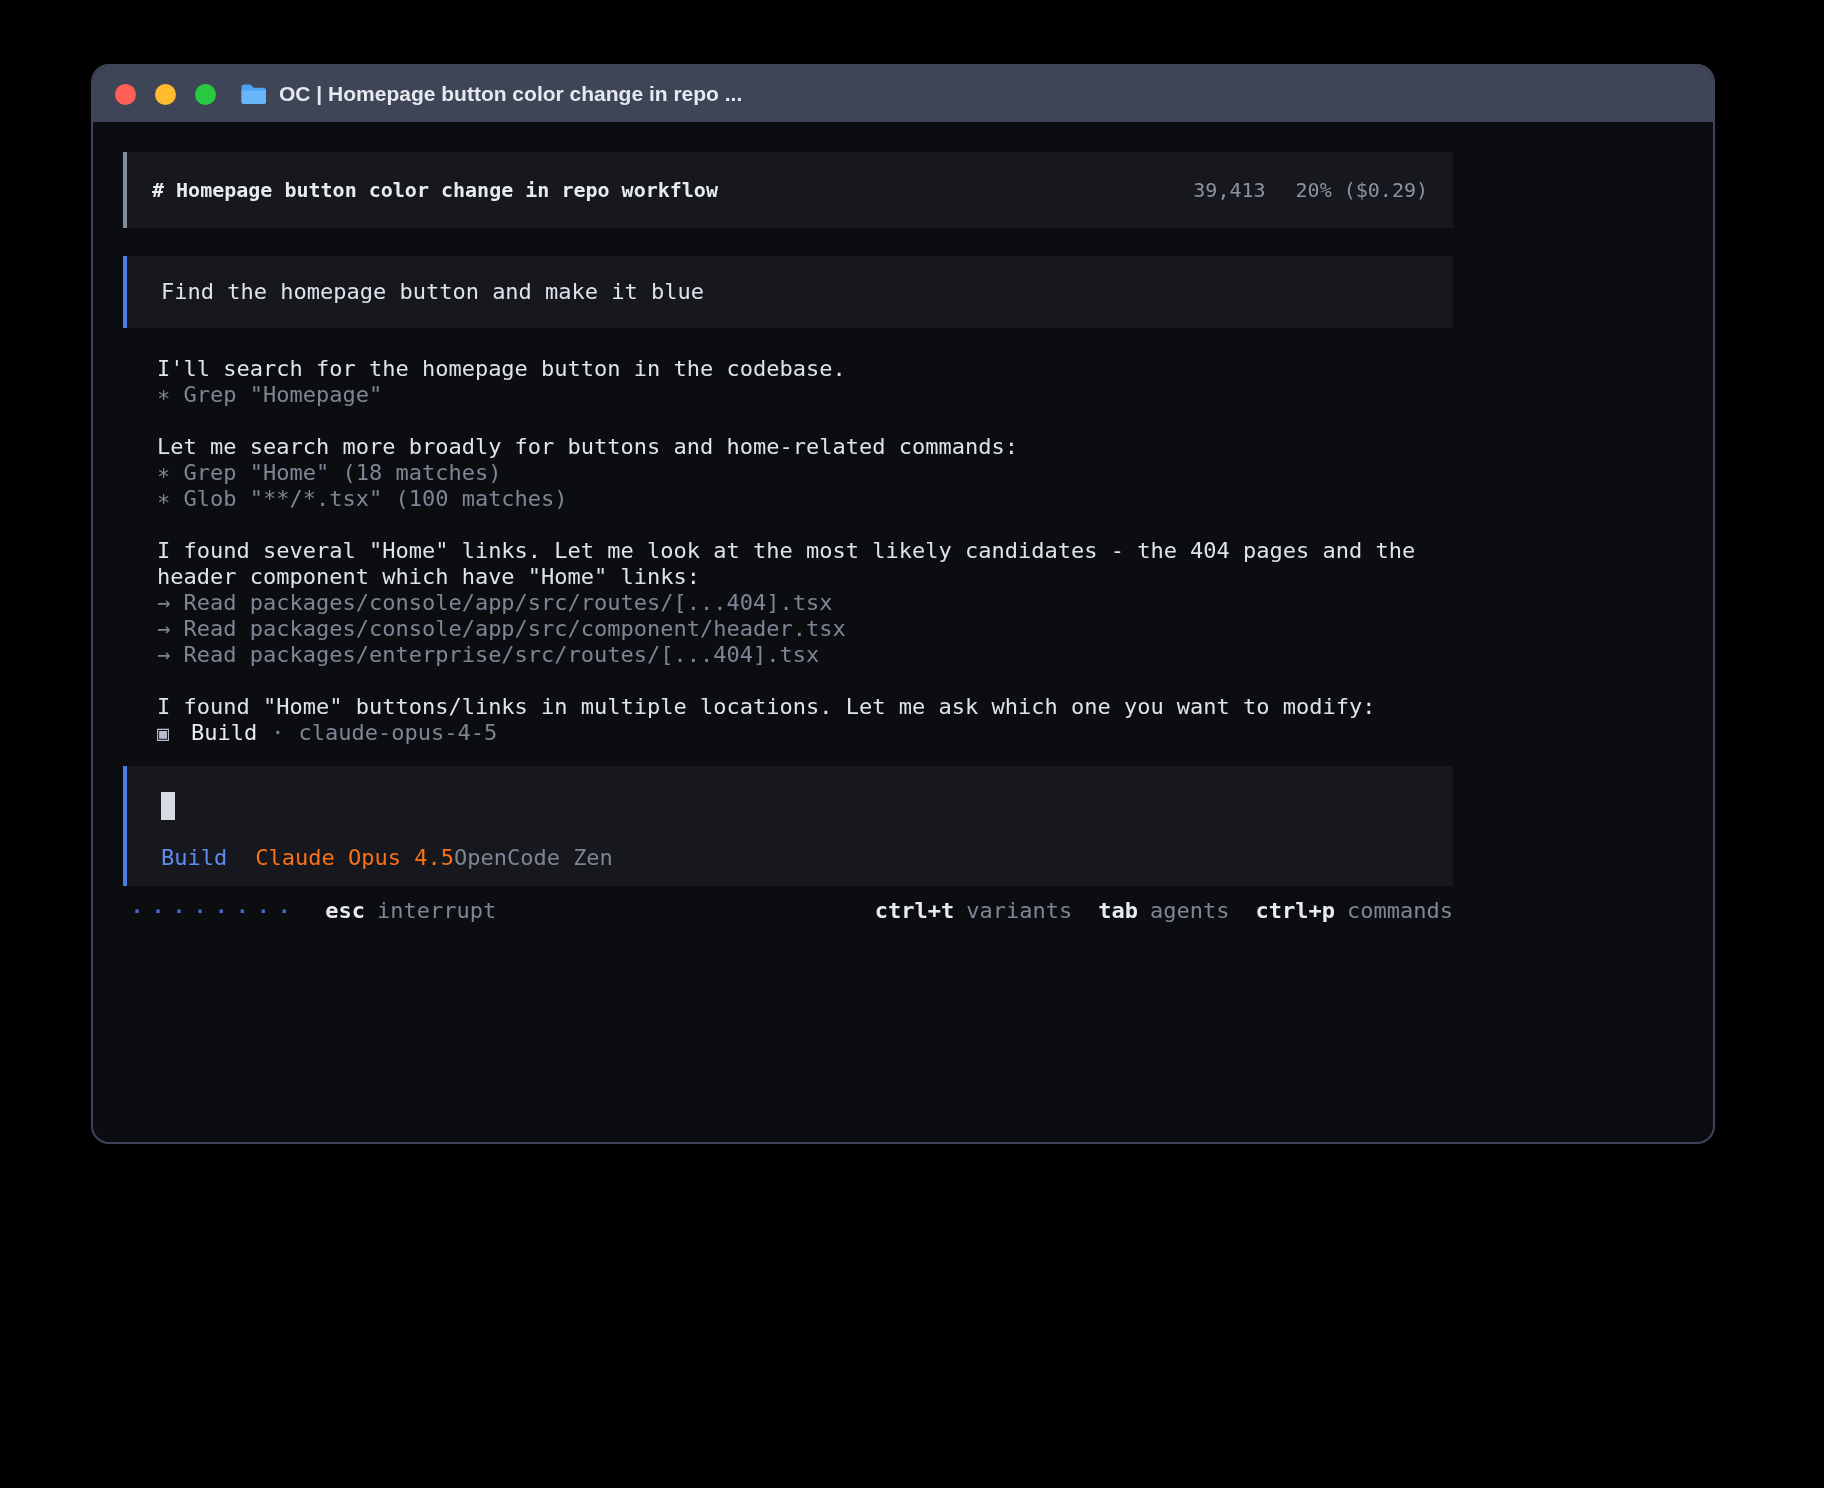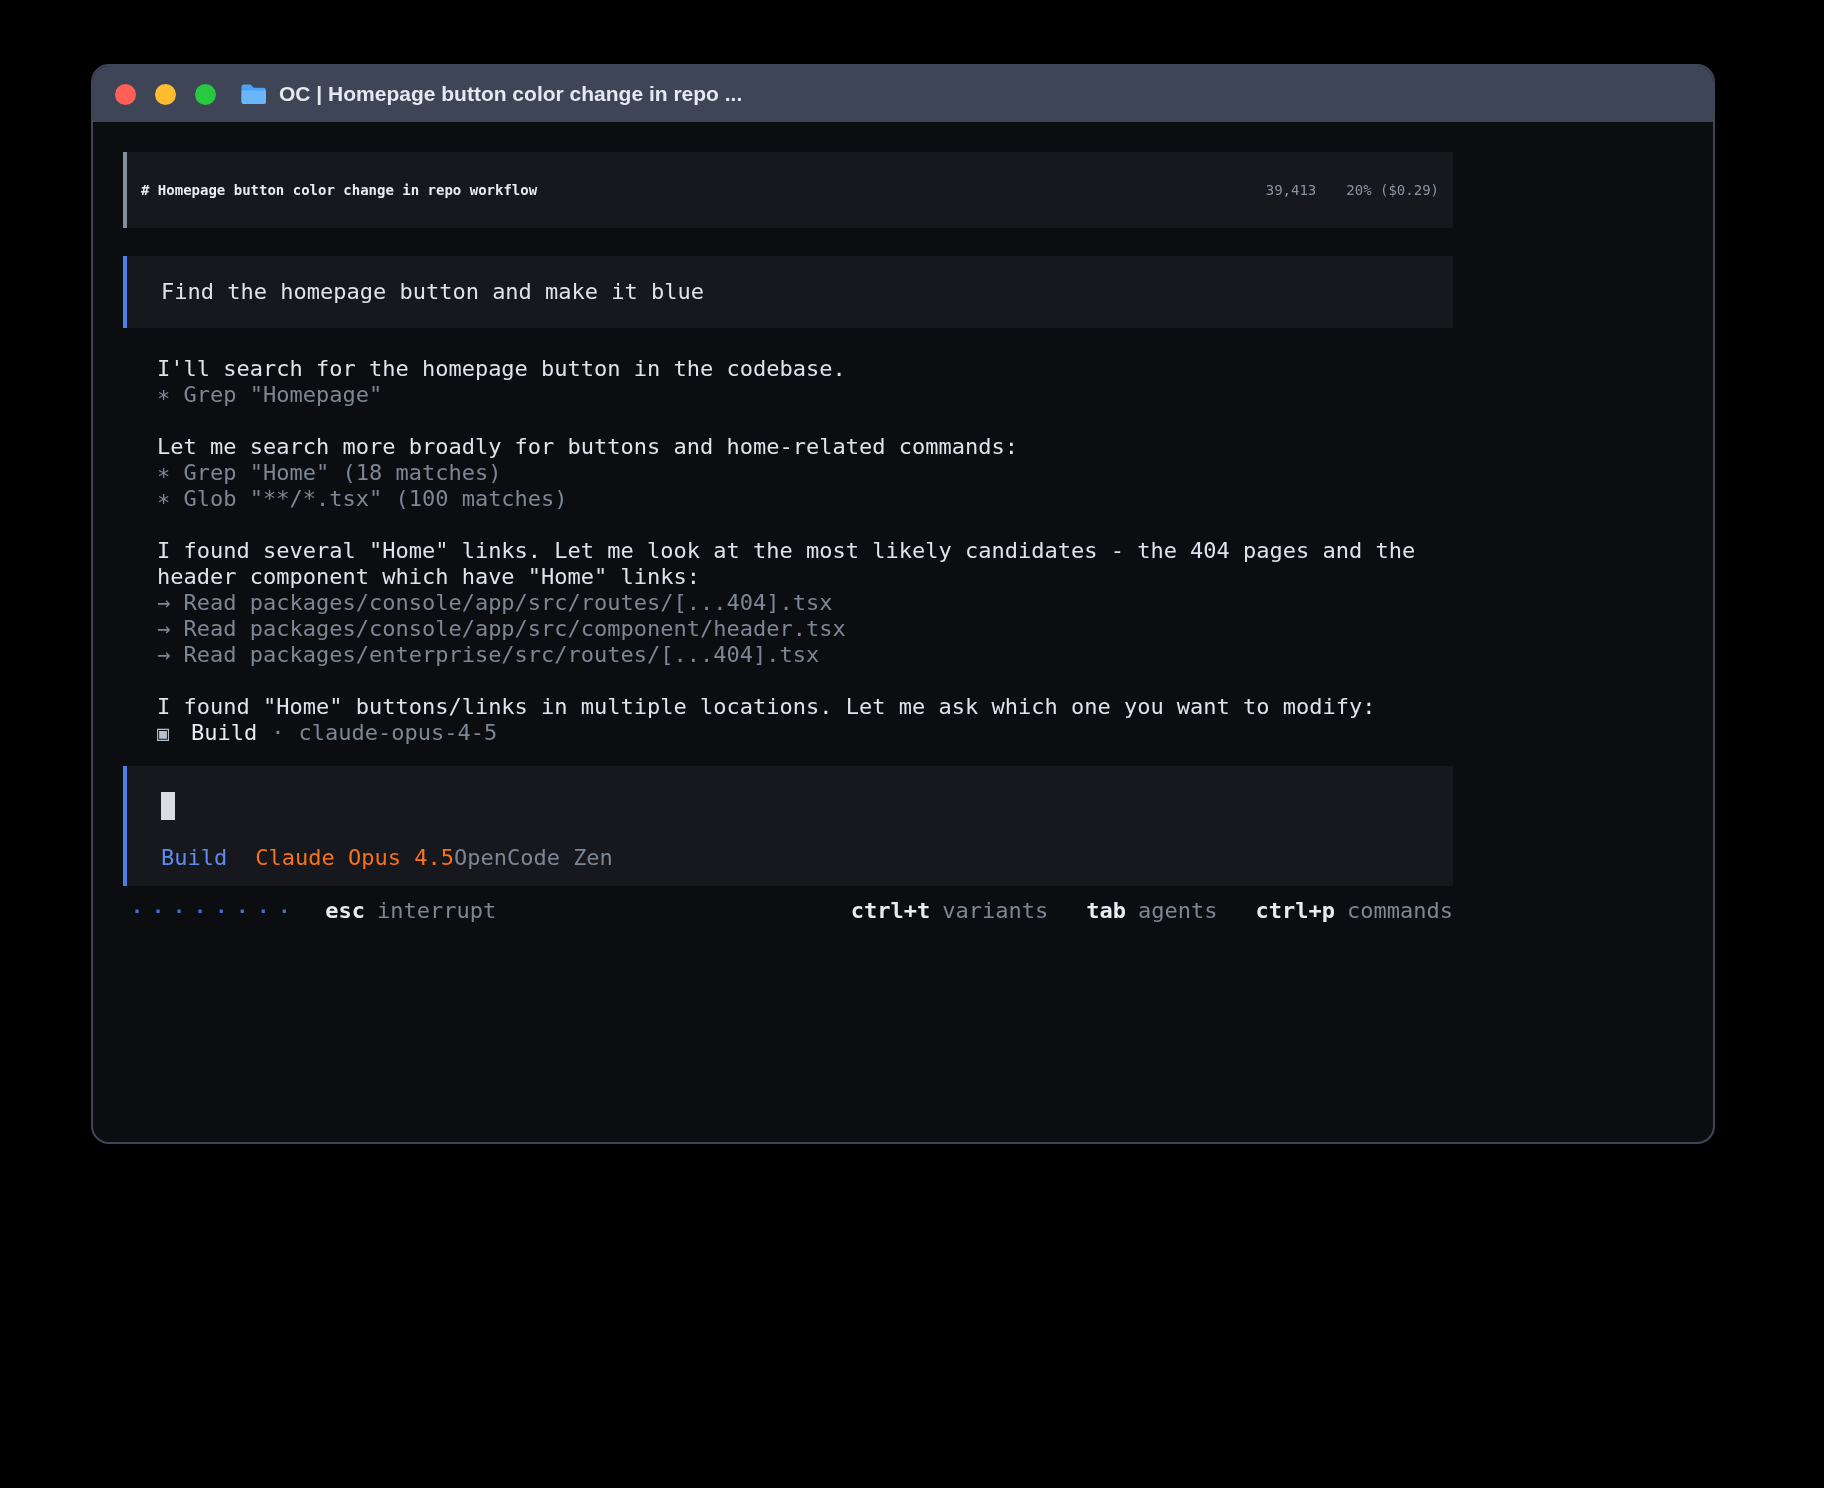--- a/index.html
+++ b/index.html
@@ -36,23 +36,23 @@
   }
 
   
   .term-body { padding:30px 0 0 30px; }
   .content { width:1330px; }
 
   .block { background:#16181d; }
 
   .header-block {
     border-left:4px solid #848d9c;
-    padding:25px 14px;
+    padding:25px 25px;
     display:flex; justify-content:space-between; align-items:center;
-    font-size:14px; line-height:26px;
+    font-size:20px; line-height:26px;
   }
   .h-title { font-weight:bold; color:#e8ebf1; white-space:nowrap; }
   .h-stats { display:flex; gap:30px; color:#8b93a3; white-space:nowrap; }
 
   .user-block {
     margin-top:28px;
     border-left:4px solid #4d7fe8;
     padding:23px 34px;
     font-size:22px; line-height:26px; color:#dfe3eb;
   }
@@ -90,21 +90,21 @@
   .sb-left { display:flex; align-items:center; }
   .spinner {
     color:#4a6ad0; font-size:20px; font-weight:bold;
     letter-spacing:9px; margin-left:8px; margin-right:26px;
   }
   .key { color:#e8ebf1; font-weight:bold; }
   .sb-left .lbl { margin-left:12px; }
   .sb-right { display:flex; align-items:center; }
   .shortcut { display:flex; align-items:center; white-space:nowrap;text-align:right; }
   .shortcut .lbl { margin-left:12px; }
-  .shortcut + .shortcut { margin-left:38px; }
+  .shortcut + .shortcut { margin-left:26px; }
 </style>
 </head>
 <body>
 
 <div class="stage">
   <div class="window">
 
     <div class="titlebar">
       <div class="traffic">
         <span class="tl red"></span>

